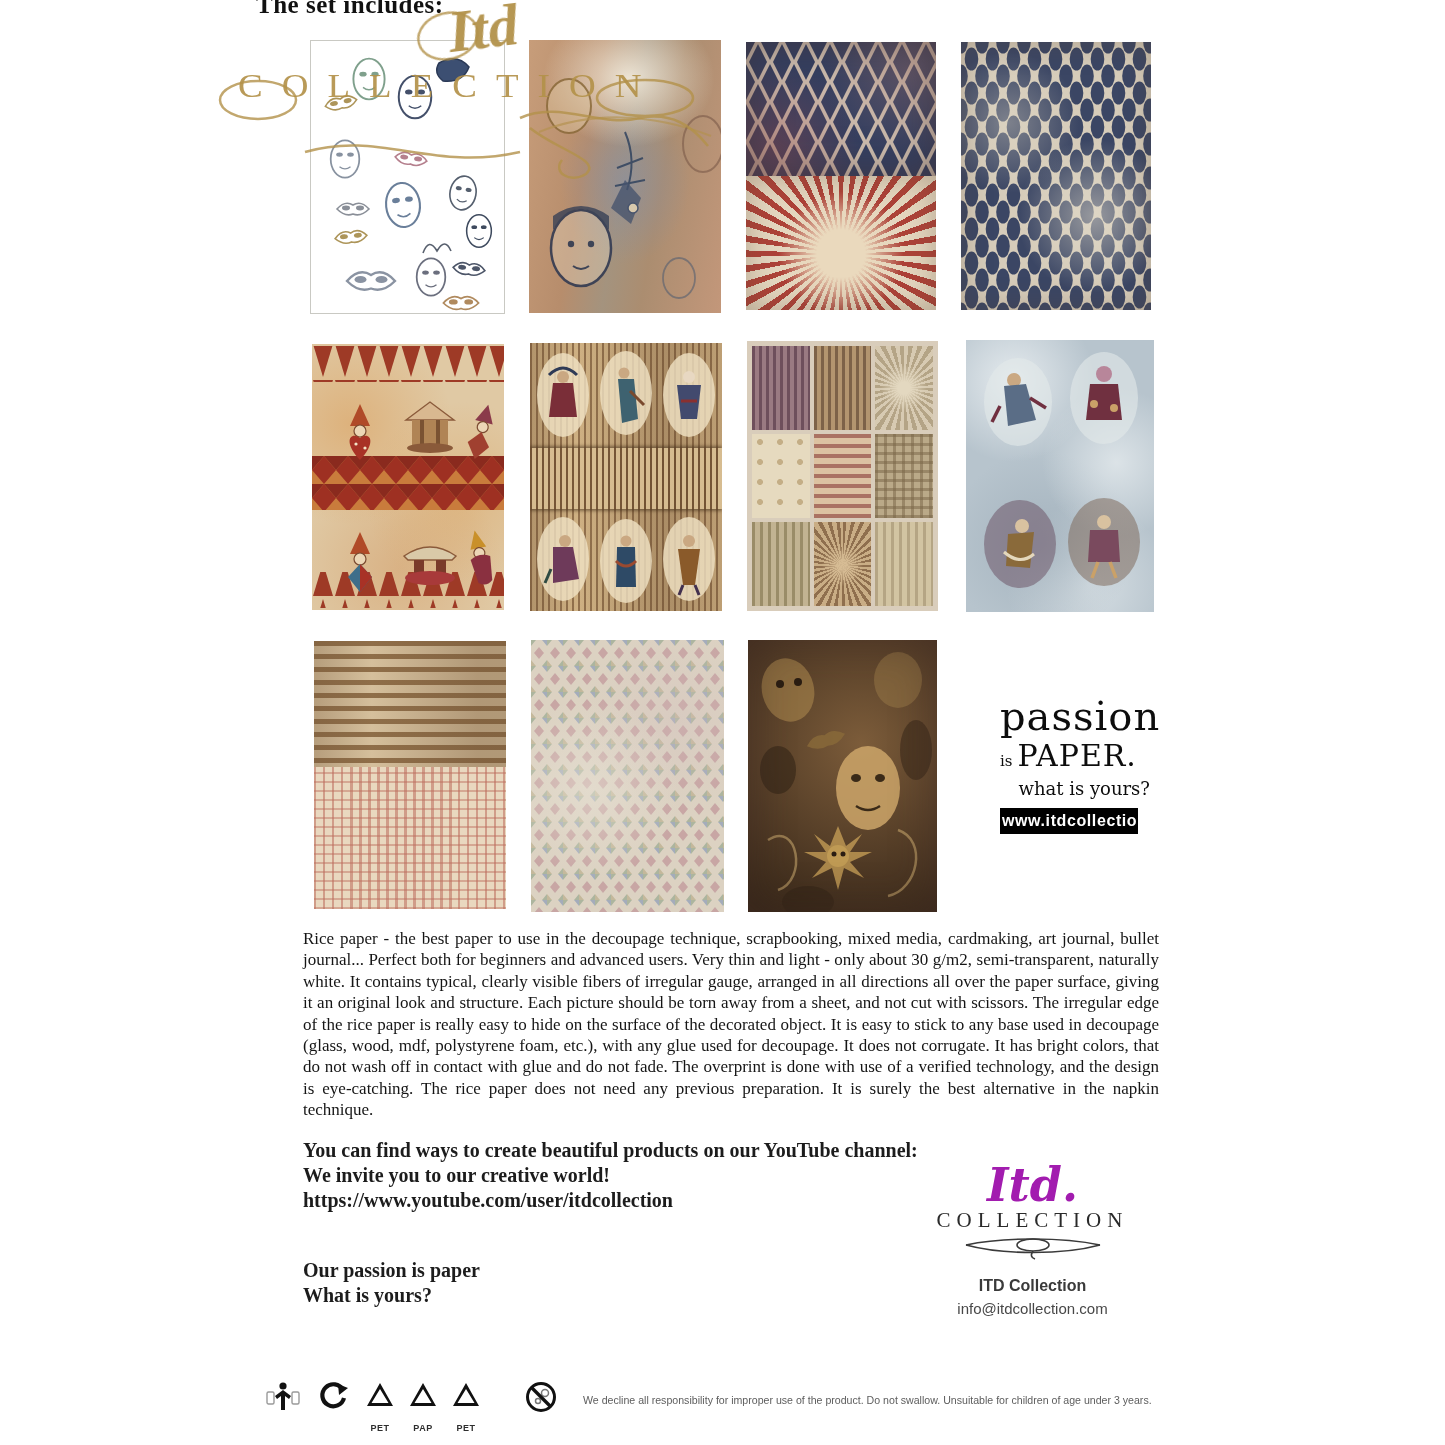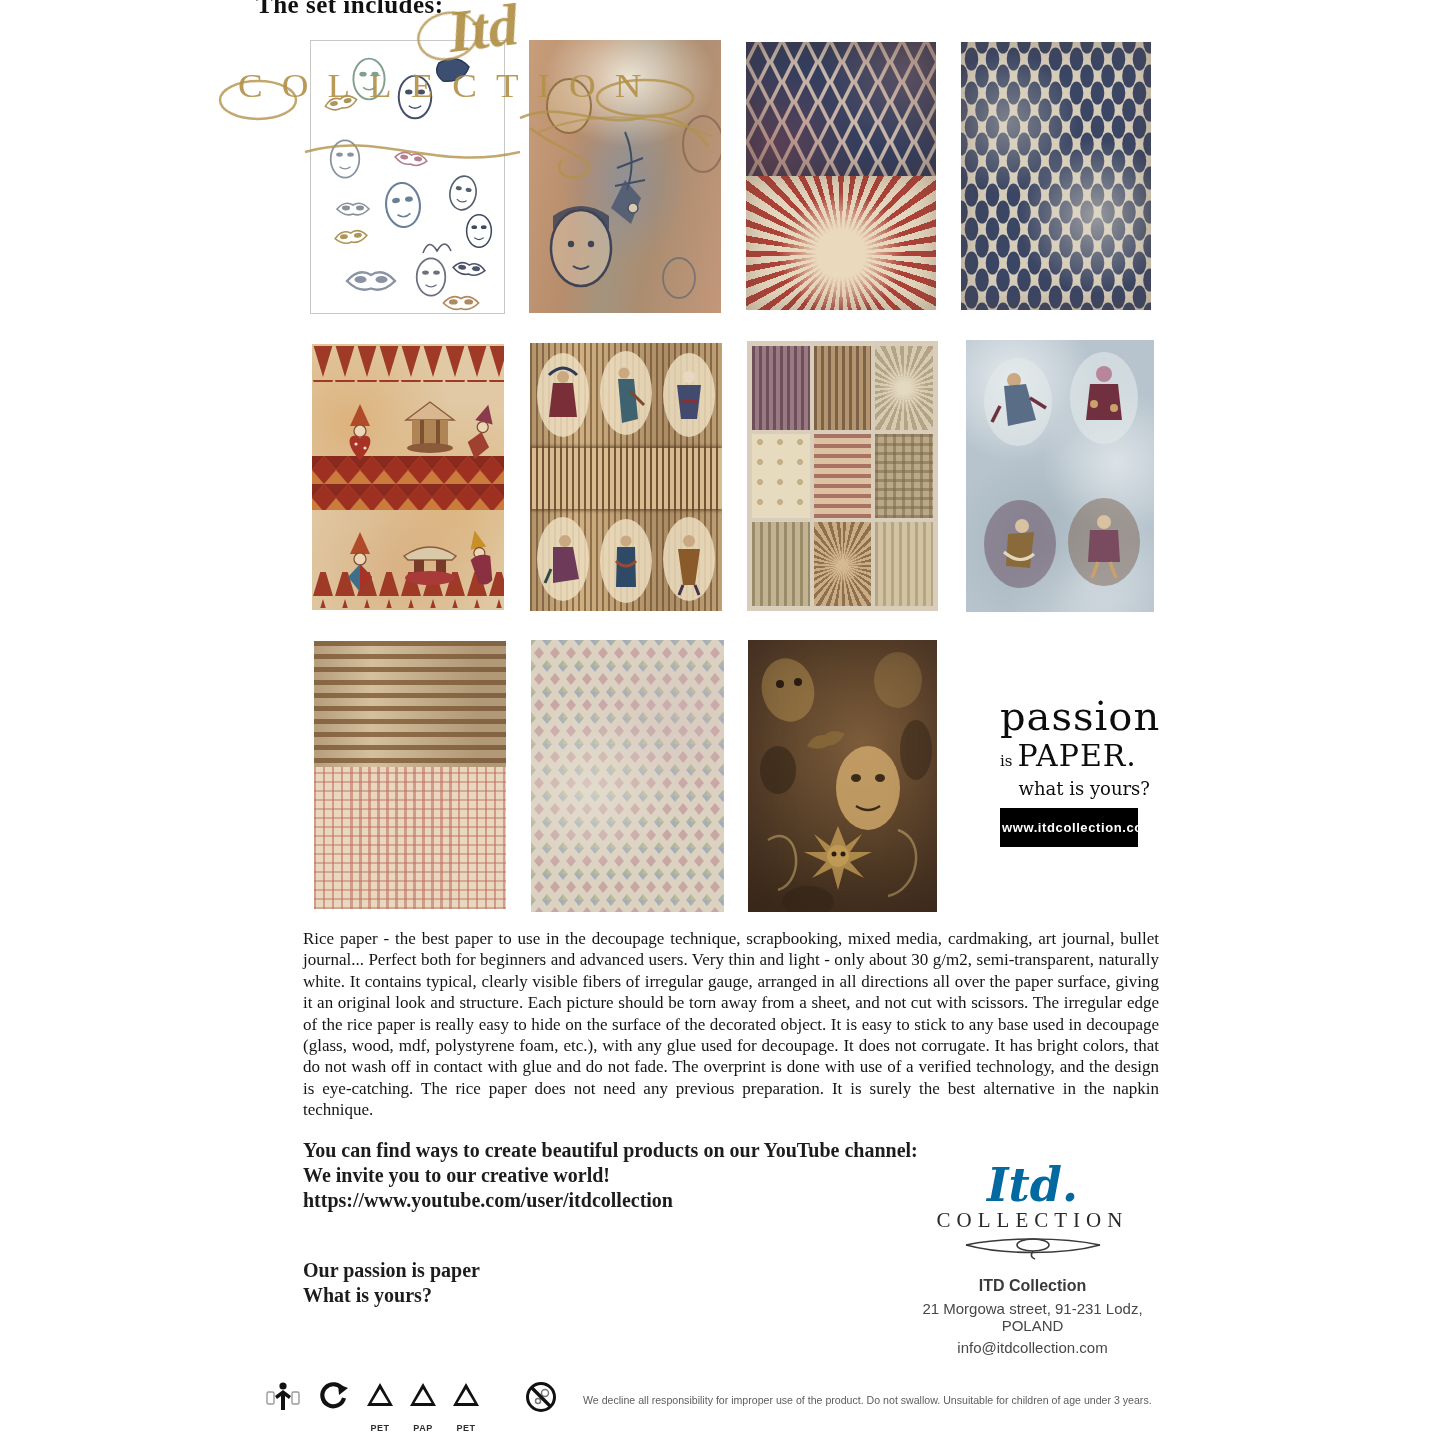--- a/index.html
+++ b/index.html
@@ -95,35 +95,35 @@
 
   
   .passion{position:absolute;left:1000px;top:690px;width:150px;z-index:3;color:#0d0d0d;}
   .p-our{font-size:72px;line-height:.95;letter-spacing:6px;font-family:"DejaVu Serif",serif;}
   .p-passion{font-size:40px;line-height:1.0;letter-spacing:1px;font-family:"DejaVu Serif",serif;margin-top:6px;}
   .p-ispaper{margin-top:2px;font-family:"DejaVu Serif",serif;}
   .p-is{font-size:15px;}
   .p-paper{font-size:30px;letter-spacing:1px;}
   .p-tag{margin-top:5px;font-size:18px;text-align:right;font-family:"DejaVu Serif",serif;}
   .p-site{margin-top:9px;background:#000;color:#fff;font-family:"Liberation Sans",sans-serif;
-          font-size:13px;font-weight:bold;letter-spacing:.6px;text-align:center;
-          padding:12px 2px;width:134px;}
+          font-size:16px;font-weight:bold;letter-spacing:.6px;text-align:center;
+          padding:4px 2px;width:134px;}
 
   
   .desc{position:absolute;left:303px;top:928px;width:856px;font-size:17px;line-height:21.4px;
         text-align:justify;color:#151515;}
   .invite{position:absolute;left:303px;top:1138px;font-size:20px;line-height:25px;
           font-weight:600;color:#1c1c1c;}
   .closing{position:absolute;left:303px;top:1258px;font-size:20px;line-height:25px;
            font-weight:600;color:#1c1c1c;}
 
   
   .brand{position:absolute;left:900px;top:1162px;width:265px;text-align:center;z-index:3;}
   .b-script{font-size:46px;font-style:italic;font-weight:bold;font-family:"DejaVu Serif",serif;
-            color:#0369a1;line-height:1;}
+            color:#a21caf;line-height:1;}
   .b-caps{font-size:21px;letter-spacing:6px;color:#2a2a2a;margin-top:0px;font-family:"Liberation Serif",serif;}
   .b-flourish{margin-top:2px;}
   .b-company{font-family:"Liberation Sans",sans-serif;font-weight:bold;font-size:16px;color:#3a3a3a;margin-top:12px;}
   .b-addr,.b-mail{font-family:"Liberation Sans",sans-serif;font-size:15px;color:#474747;margin-top:5px;}
 
   
   .safety{position:absolute;left:262px;top:1374px;width:940px;height:60px;z-index:3;}
   .sym{position:absolute;top:6px;}
   .sym .lbl{display:block;text-align:center;font-family:"Liberation Sans",sans-serif;
             font-size:9px;font-weight:bold;color:#2e2e2e;margin-top:7px;letter-spacing:.5px;}
@@ -486,21 +486,20 @@
       <svg width="150" height="26" viewBox="0 0 150 26">
         <g fill="none" stroke="#3a3a3a" stroke-width="1.6">
           <path d="M8,10 C45,2 105,2 142,10"></path>
           <path d="M8,10 C45,20 105,20 142,10"></path>
           <ellipse cx="75" cy="10" rx="16" ry="6"></ellipse>
           <path d="M75,16 q-4,6 2,8"></path>
         </g>
       </svg>
     </div>
     <div class="b-company">ITD Collection</div>
-    <div class="b-addr">21 Morgowa street, 91-231 Lodz, POLAND</div>
     <div class="b-mail">info@itdcollection.com</div>
   </div>
 
   <div class="safety">
     <div class="sym" style="left:4px">
       <svg width="34" height="34" viewBox="0 0 34 34">
         <rect x="1" y="12" width="7" height="12" rx="1.5" fill="none" stroke="#9a9a9a" stroke-width="1.4"></rect>
         <rect x="26" y="12" width="7" height="12" rx="1.5" fill="none" stroke="#9a9a9a" stroke-width="1.4"></rect>
         <circle cx="17" cy="6" r="3.6" fill="#111"></circle>
         <path d="M17,10 L9,16 L11,19 L15,16 L15,30 L19,30 L19,16 L23,19 L25,16 Z" fill="#111"></path>

